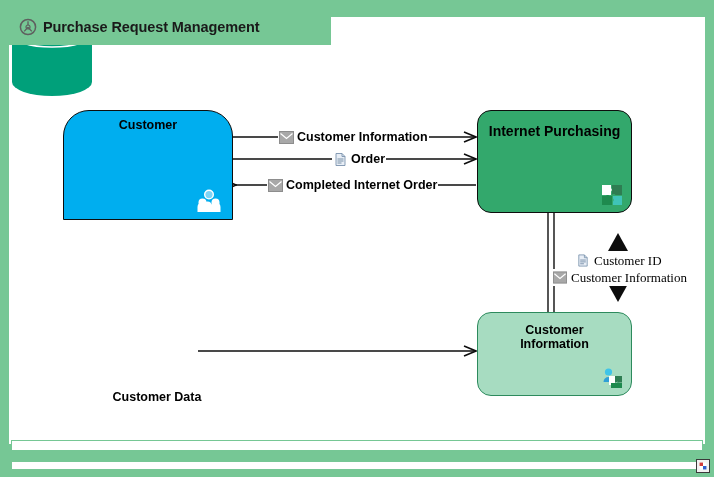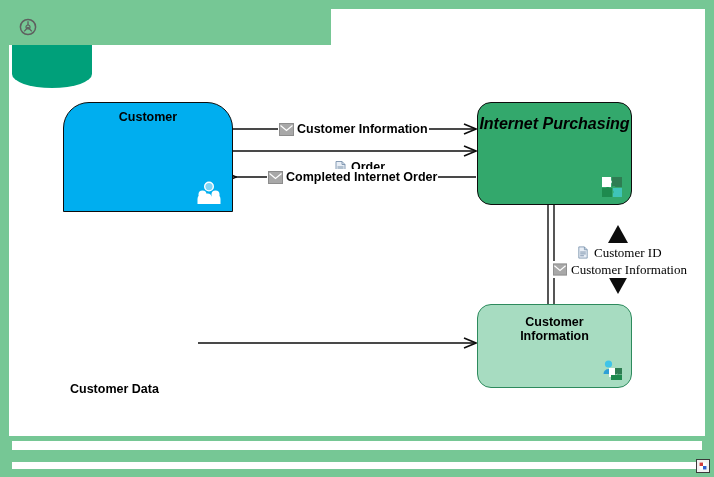--- a/index.html
+++ b/index.html
@@ -21,21 +21,21 @@
     left: 0; top: 0;
     width: 714px; height: 477px;
     background: #76c795;
     box-sizing: border-box;
   }
 
   
   #canvas-area {
     position: absolute;
     left: 9px;
-    top: 9px;
+    top: 17px;
     width: 696px;
     height: 427px;
     background: #ffffff;
     box-sizing: border-box;
     border: 1px solid #ffffff;
   }
 
   
   #group-tab {
     position: absolute;
@@ -136,21 +136,21 @@
   #node-internet-purchasing {
     left: 467px;
     top: 92px;
     width: 155px;
     height: 103px;
     background: #33a86c;
     border: 1px solid #0d0d0d;
     border-radius: 14px;
     padding-top: 12px;
   }
-  #node-internet-purchasing .node-label { font-size: 16px; font-style: italic; }
+  #node-internet-purchasing .node-label { font-size: 14px; }
 
   #node-customer-management {
     left: 467px;
     top: 294px;
     width: 155px;
     height: 84px;
     background: #a7dcc1;
     border: 1px solid #2d8a5d;
     border-radius: 14px;
     padding-top: 10px;
@@ -177,20 +177,21 @@
     left: 104px;
     top: 287px;
     width: 84px;
     height: 78px;
   }
   #db-caption {
     position: absolute;
     left: 60px;
     top: 372px;
     width: 174px;
+    text-align: center;
     font-size: 12.5px;
     font-weight: bold;
     color: #000000;
   }
 
   
   #connectors {
     position: absolute;
     left: 0; top: 0;
     width: 714px; height: 477px;
@@ -210,21 +211,21 @@
     height: 16px;
     padding: 0 1px;
   }
   .flow-label .lbl-icon {
     width: 15px; height: 13px;
     margin-right: 3px;
     flex: 0 0 auto;
     display: block;
   }
   #label-customer-information { left: 268px; top: 111px; }
-  #label-order               { left: 322px; top: 133px; margin-top: 16px; }
+  #label-order               { left: 322px; top: 133px; }
   #label-completed-po        { left: 257px; top: 159px; }
 
   .mid-label {
     position: absolute;
     display: flex;
     align-items: center;
     font-size: 13px;
     color: #000000;
     white-space: nowrap;
     background: #ffffff;
@@ -363,20 +364,21 @@
     </div>
 
   </div>
 
   <div id="group-tab">
     <svg class="tab-icon" viewBox="0 0 18 18" xmlns="http://www.w3.org/2000/svg">
       <circle cx="9" cy="9" r="7.6" fill="none" stroke="#5f5f5f" stroke-width="1.5"></circle>
       <path d="M9,3.2 v4.4 M9,9.2 L5.2,13.4 M9,9.2 L12.8,13.4" fill="none" stroke="#5f5f5f" stroke-width="1.3"></path>
       <circle cx="9" cy="9" r="2" fill="none" stroke="#5f5f5f" stroke-width="1.2"></circle>
     </svg>
+    <span class="tab-title">Purchase Request Management</span>
   </div>
 
   <div id="h-scroll-track"></div>
   <div id="status-strip"></div>
   <div id="status-inner"></div>
   <svg id="resize-grip" viewBox="0 0 14 14" xmlns="http://www.w3.org/2000/svg">
     <rect x="0" y="0" width="14" height="14" fill="#f2f2f2"></rect>
     <rect x="3" y="3" width="4" height="4" fill="#d23c3c"></rect>
     <rect x="7" y="3" width="4" height="4" fill="#ffffff"></rect>
     <rect x="3" y="7" width="4" height="4" fill="#ffffff"></rect>

